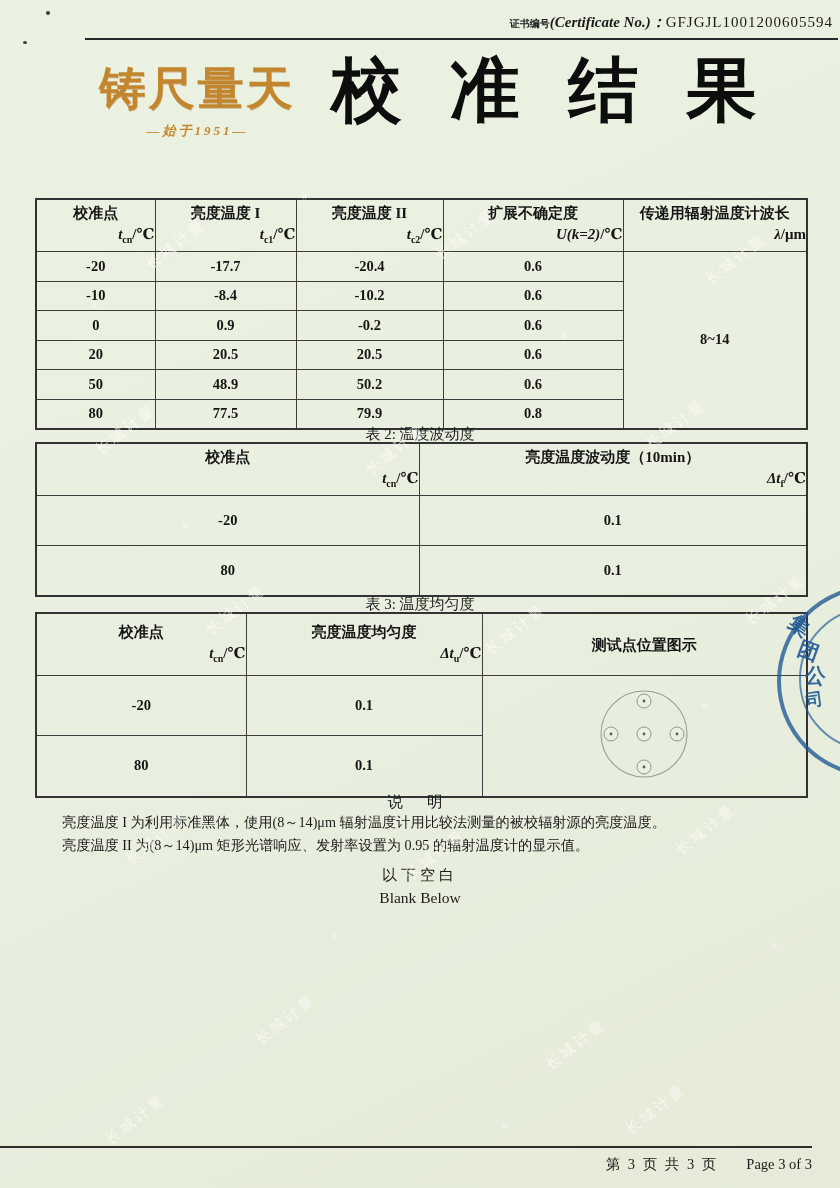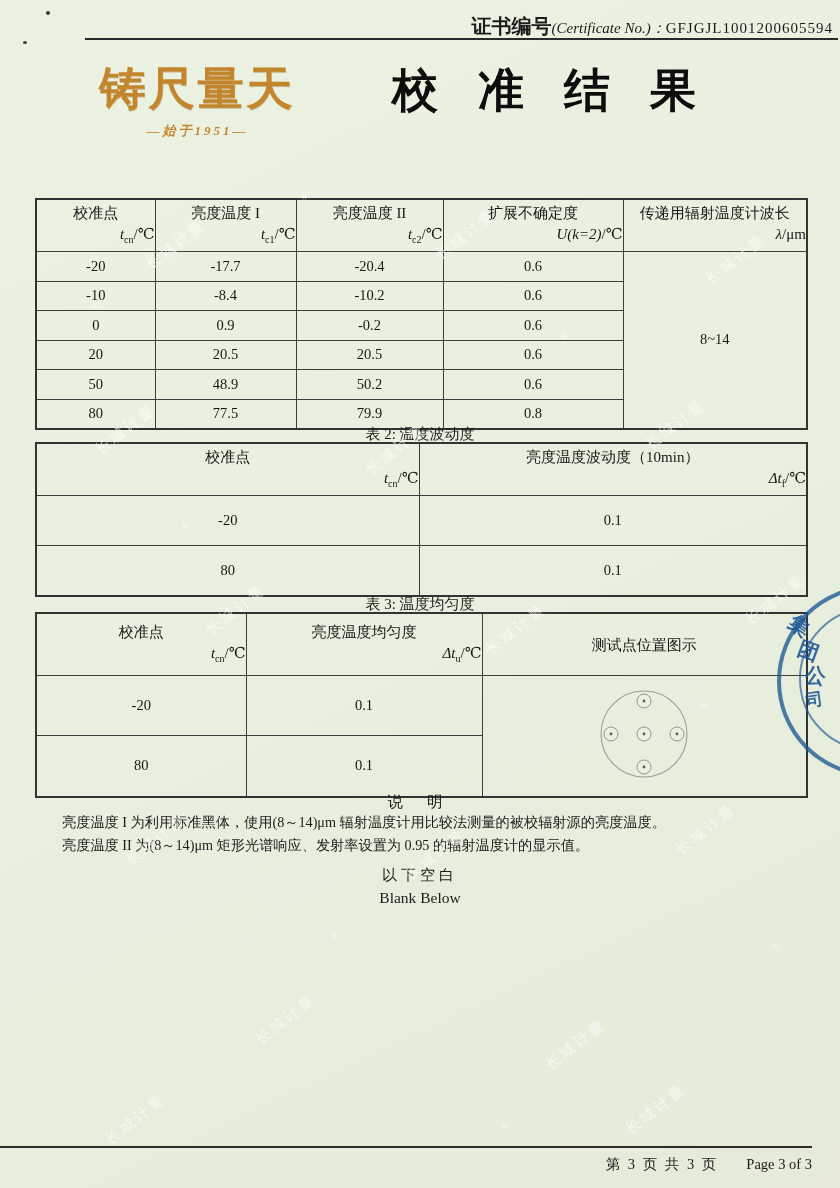--- a/index.html
+++ b/index.html
@@ -8,39 +8,39 @@
         font-family:"Liberation Serif","DejaVu Serif",serif;color:#1b1b1b;}
   .abs{position:absolute;}
   .center{left:0;width:840px;text-align:center;}
   
   .wm{position:absolute;color:rgba(255,255,255,0.62);font-size:15px;letter-spacing:3px;
       transform:rotate(-38deg);white-space:nowrap;pointer-events:none;}
   .wm-mark{position:absolute;color:rgba(255,255,255,0.55);font-size:11px;
       transform:rotate(-20deg);pointer-events:none;}
   
   .cert{top:13px;left:0;width:833px;text-align:right;font-size:15px;}
-  .cert b{font-family:"DejaVu Sans",sans-serif;font-size:20px;font-weight:700;}
-  .cert i{font-family:"Liberation Serif",serif;}
+  .cert b{font-family:"DejaVu Sans",sans-serif;font-size:10px;font-weight:700;}
+  .cert i{font-family:"Liberation Serif",serif;font-weight:bold;}
   .cert .num{letter-spacing:1px;}
   .cert-rule{top:38px;left:85px;width:753px;height:2px;background:#2a2a2a;}
   
   .logo{top:62px;left:80px;width:235px;text-align:center;color:#c3862c;}
   .logo .big{font-size:46px;font-weight:700;letter-spacing:3px;line-height:52px;
              font-family:"DejaVu Serif","Liberation Serif",serif;
              text-shadow:0.5px 0.5px 0 rgba(150,90,20,.4);}
   .logo .tag{font-size:13px;letter-spacing:3px;margin-top:8px;font-style:italic;font-weight:700;}
-  .main-title{top:58px;left:300px;width:500px;text-align:center;font-size:46px;line-height:64px;
+  .main-title{top:58px;left:300px;width:500px;text-align:center;font-size:70px;line-height:64px;
               font-weight:900;letter-spacing:12px;color:#0d0d0d;
               font-family:"DejaVu Sans","Liberation Sans",sans-serif;}
   .subtitle{top:149px;font-size:17px;}
   
   .tbl-title{font-size:15px;}
   table.doc{border-collapse:collapse;table-layout:fixed;width:771px;border:2px solid #333;}
   table.doc th,table.doc td{border:1px solid #3d3d3d;text-align:center;vertical-align:middle;
-      padding:0;font-weight:normal;font-size:14.5px;color:#161616;}
+      padding:0;font-weight:bold;font-size:14.5px;color:#161616;}
   .h-name{font-size:15px;line-height:23px;padding-top:2px;}
   .h-sym{font-size:15px;line-height:18px;padding-bottom:2px;text-align:right;}
   .h-sym i{font-style:italic;}
   .h-sym sub{font-size:10px;}
   
   .notes-title{top:792px;font-size:15.5px;letter-spacing:10px;}
   .notes-body{top:811px;left:62px;width:730px;font-size:14.2px;line-height:22.5px;text-align:left;}
   .blank-cn{top:866px;font-size:15px;letter-spacing:4px;}
   .blank-en{top:889px;font-size:15.5px;}
   

